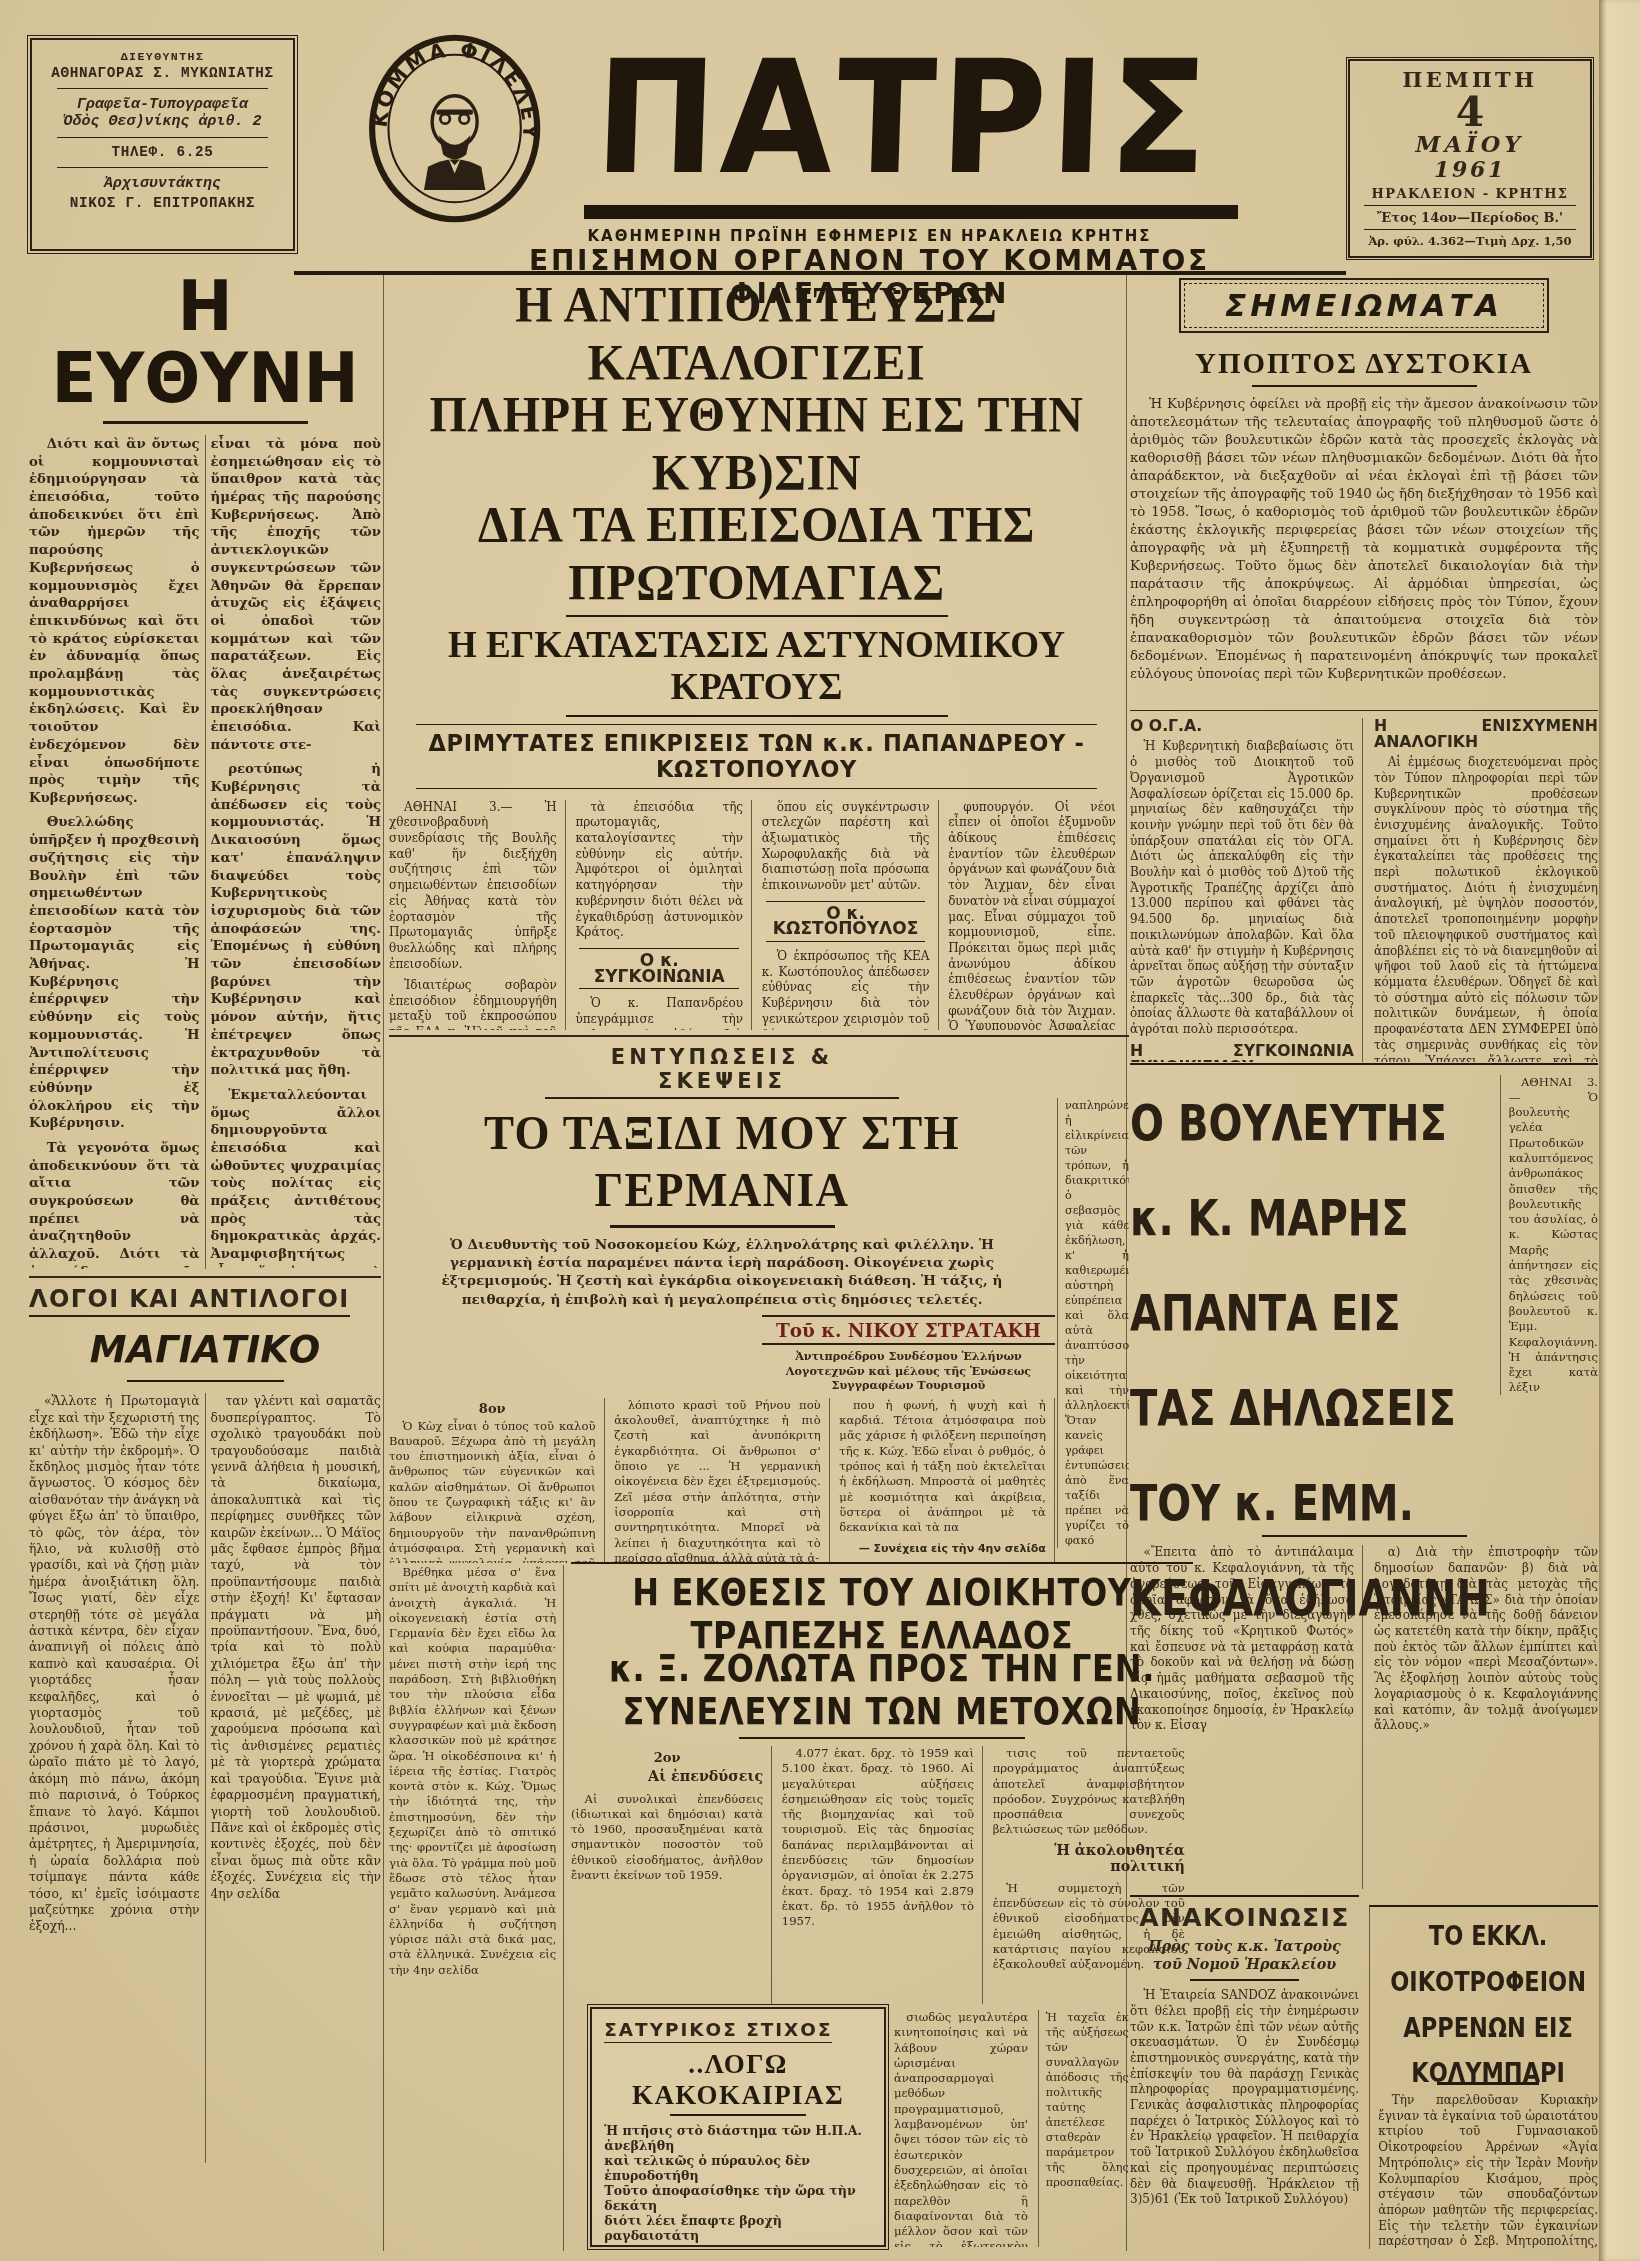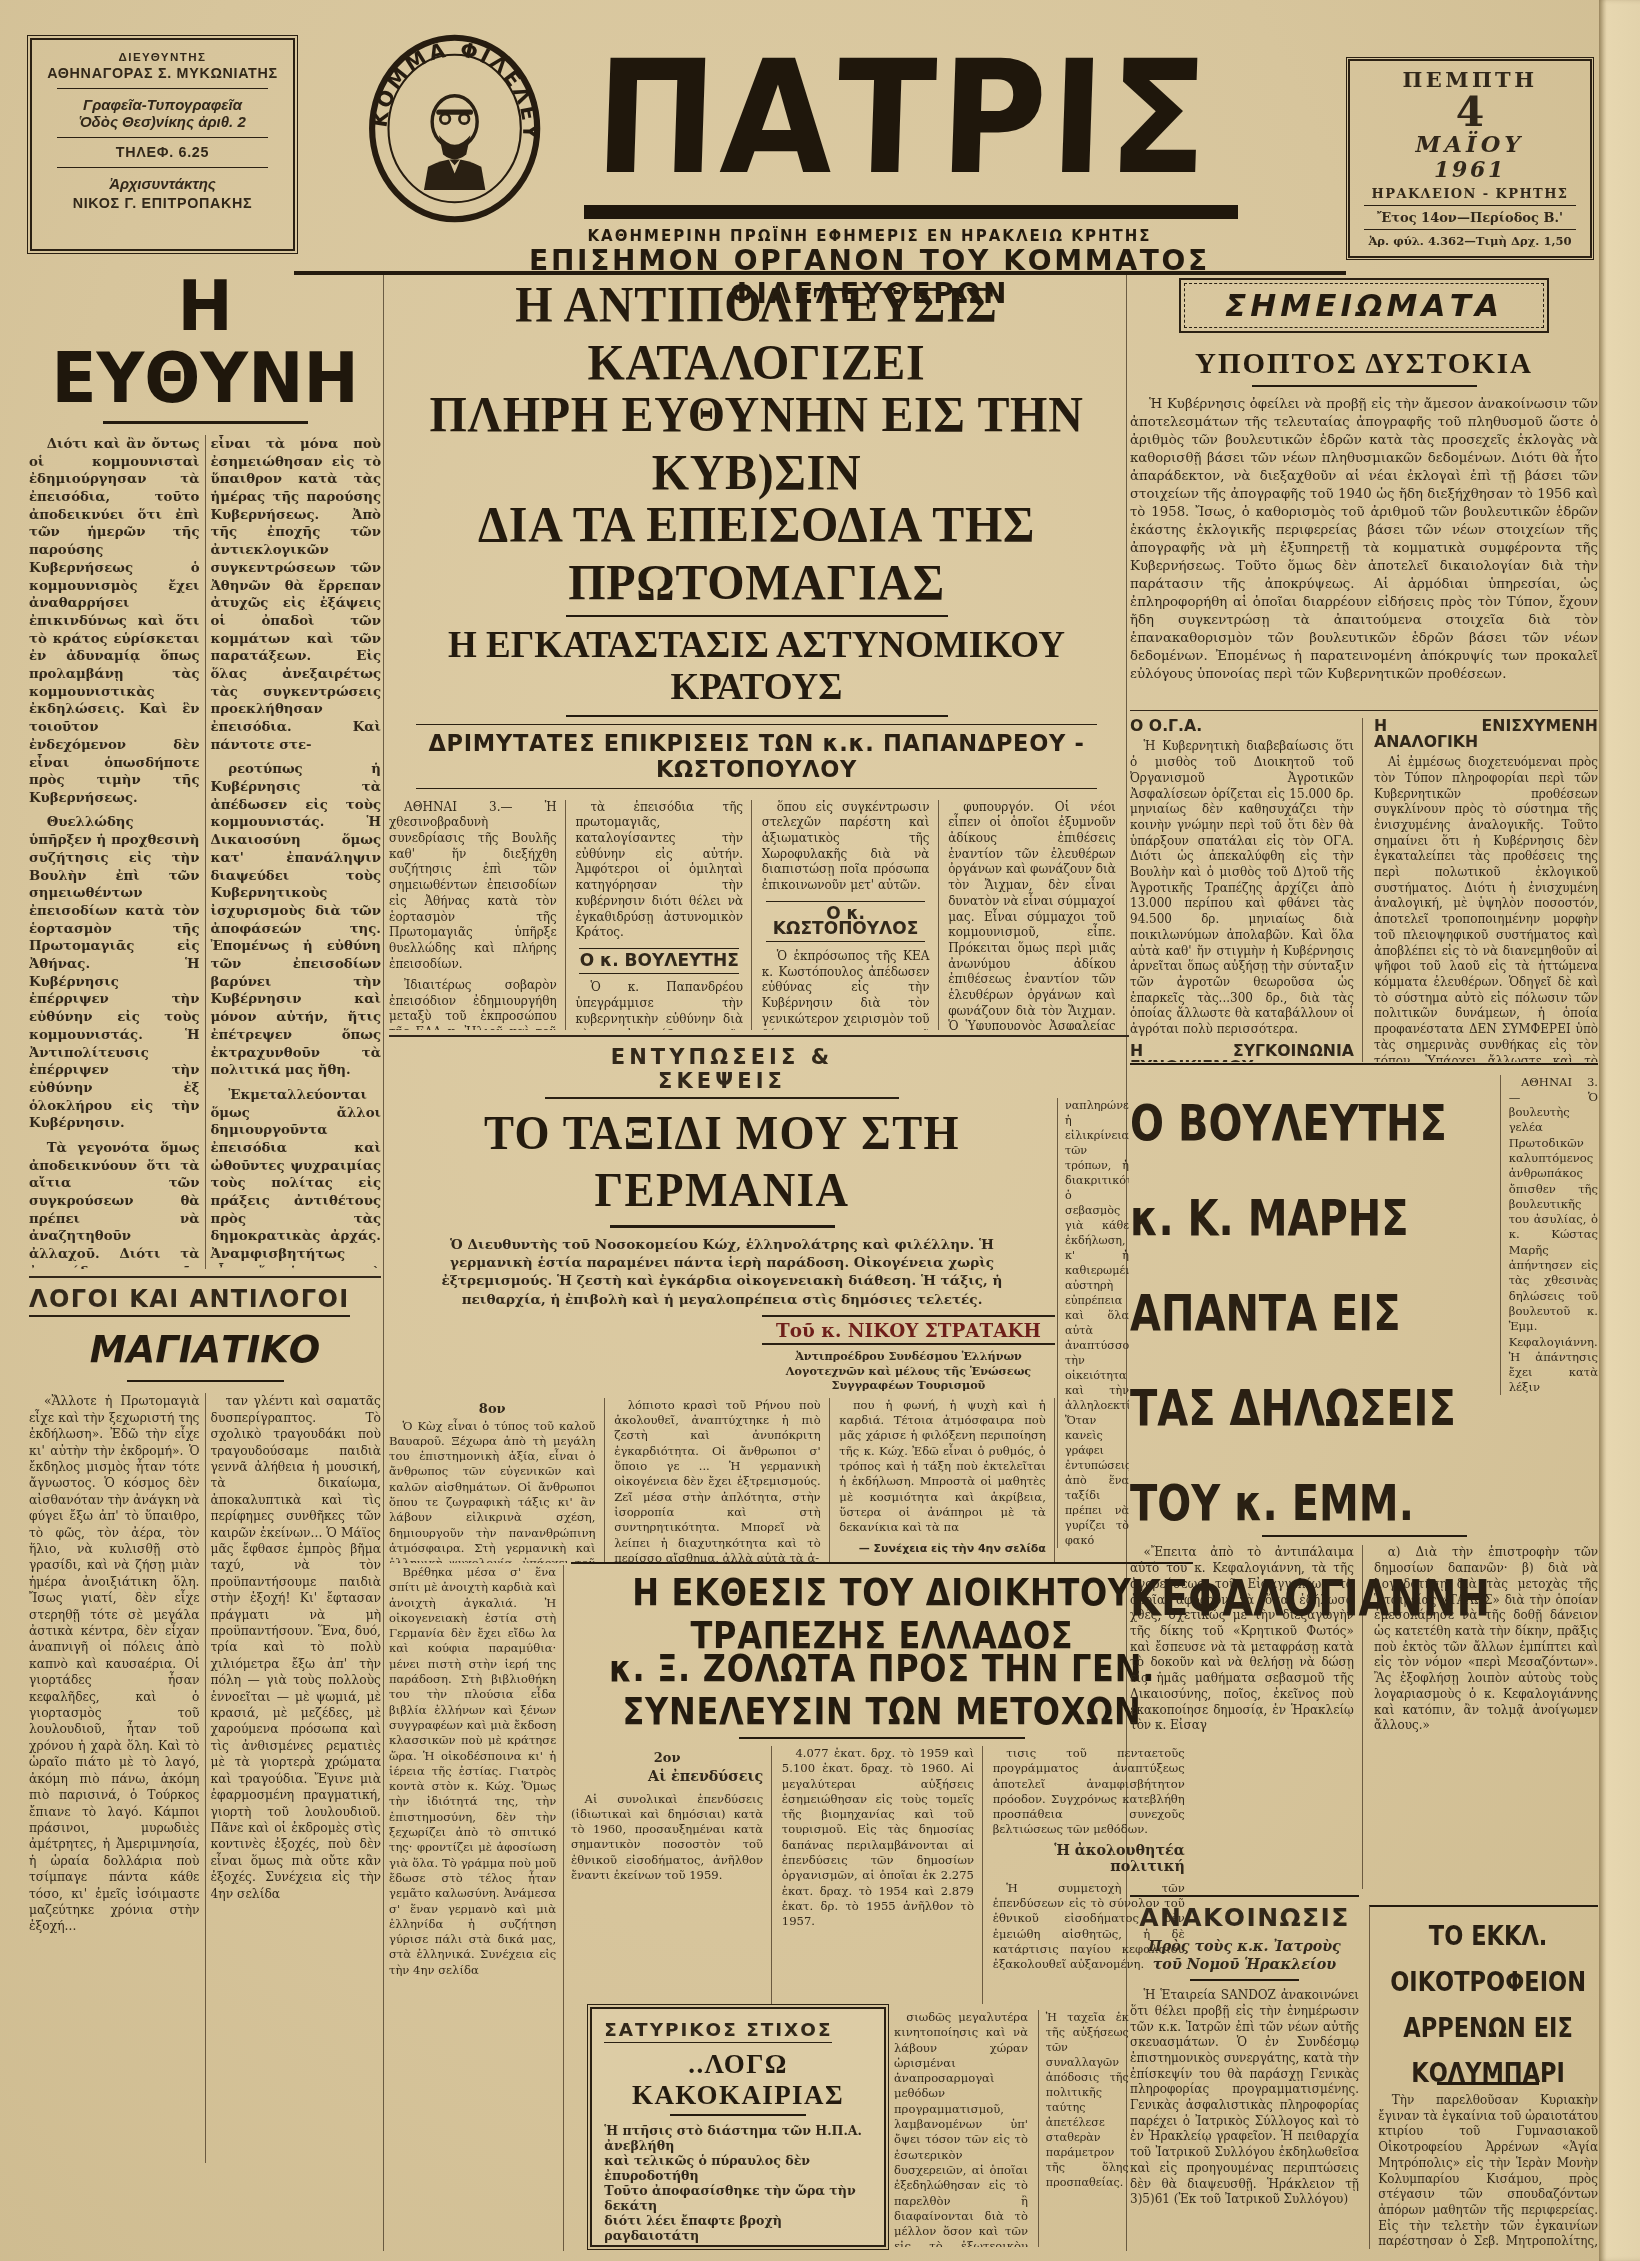--- a/index.html
+++ b/index.html
@@ -10,21 +10,21 @@
     font-family:"DejaVu Serif", serif;
   }
   #page::after{content:"";position:absolute;left:1599px;top:0;width:42px;height:2261px;
     background:linear-gradient(90deg,#c3b185 0,#e7d7b0 18%,#e2d2ab 100%);
     box-shadow:inset 4.1px 0 6.1px -2.7px rgba(80,60,30,.55);}
   .abs{position:absolute;}
   .just{text-align:justify;text-justify:inter-word;}
   .ovh{overflow:hidden;}
   
   #leftbox{left:30px;top:38px;width:265px;height:213px;border:2px solid #2a2013;outline:1.4px solid #2a2013;outline-offset:2px;
-    padding:9.5px 6.8px;box-sizing:border-box;text-align:center;font-family:Liberation Sans, sans-serif;}
+    padding:9.5px 6.8px;box-sizing:border-box;text-align:center;font-family:Liberation Mono, monospace;}
   #leftbox .sm{font-size:11.6px;font-weight:700;letter-spacing:1.4px;}
   #leftbox .md{font-size:14.3px;font-weight:700;margin-top:2.7px;letter-spacing:0.7px;}
   #leftbox hr{width:85%;border:0;border-top:1.4px solid #2a2013;margin:6.8px auto;}
   #leftbox .it{font-size:15px;font-weight:700;font-style:italic;}
   #emblem{left:368px;top:33px;width:174px;height:191px;}
   #nameplate{left:545px;top:26px;width:723px;height:181px;
     font-family:"DejaVu Sans",sans-serif;font-weight:900;font-size:145px;line-height:170px;
     letter-spacing:4.1px;text-align:center;color:#1f170c;
     transform:scaleY(1.08) skewX(-2deg);transform-origin:center top;}
   #titlebar{left:584px;top:205px;width:654px;height:13.6px;background:#1f170c;}
@@ -259,21 +259,21 @@
     <p class="mh2">Η ΕΓΚΑΤΑΣΤΑΣΙΣ ΑΣΤΥΝΟΜΙΚΟΥ ΚΡΑΤΟΥΣ</p>
     <div class="krule"></div>
     <div class="kicker">ΔΡΙΜΥΤΑΤΕΣ ΕΠΙΚΡΙΣΕΙΣ ΤΩΝ κ.κ. ΠΑΠΑΝΔΡΕΟΥ - ΚΩΣΤΟΠΟΥΛΟΥ</div>
     <div class="cols">
       <div class="col just">
         <p>ΑΘΗΝΑΙ 3.— Ἡ χθεσινοβραδυνὴ συνεδρίασις τῆς Βουλῆς καθ' ἥν διεξήχθη συζήτησις ἐπὶ τῶν σημειωθέντων ἐπεισοδίων εἰς Ἀθήνας κατὰ τὸν ἑορτασμὸν τῆς Πρωτομαγιᾶς ὑπῆρξε θυελλώδης καὶ πλήρης ἐπεισοδίων.</p>
         <p>Ἰδιαιτέρως σοβαρὸν ἐπεισόδιον ἐδημιουργήθη μεταξὺ τοῦ ἐκπροσώπου τῆς ΕΔΑ κ. Ἠλιοῦ καὶ τοῦ ἀντιπροέδρου τῆς Κυβερνήσεως κ. Κανελλοπούλου, κατὰ τὸ ὁποῖον ἐξετοξεύθησαν ἑκατέρωθεν βαρεῖαι ἐκφράσεις. Ἡ ὀξύτης τῆς συζητήσεως ἐκορυφώθη κατά τινα λογομαχίαν μεταξὺ τοῦ κ. Κανελλοπούλου καὶ τοῦ δευτέρου, διὰ τῆς ὁποίας ἐκαλεῖτο ὁ Κυβερνητικὸς νὰ μὴ ἐπικαλῆται τὸν Ἄιχμαν καὶ τὸν Χίτλερ.</p>
       </div>
       <div class="col just">
         <p>τὰ ἐπεισόδια τῆς πρωτομαγιᾶς, καταλογίσαντες τὴν εὐθύνην εἰς αὐτήν. Ἀμφότεροι οἱ ὁμιληταὶ κατηγόρησαν τὴν κυβέρνησιν διότι θέλει νὰ ἐγκαθιδρύσῃ ἀστυνομικὸν Κράτος.</p>
-        <div class="colsub">Ο κ. ΒΟΥΛΕΥΤΗΣ</div>
+        <div class="colsub">Ο κ. ΣΥΓΚΟΙΝΩΝΙΑ</div>
         <p>Ὁ κ. Παπανδρέου ὑπεγράμμισε τὴν κυβερνητικὴν εὐθύνην διὰ τὰ ἐπεισόδια τῆς πρωτομαγιᾶς. Περαιτέρω ἔψεξε τὴν δημιουργίαν ὑπὸ τῆς κυβερνήσεως ἀστυνομικοῦ καὶ κομματικοῦ κράτους καὶ ἐτόνισεν ὅτι τοιουτοτρόπως στρατολογοῦνται κομμουνισταὶ ἐνῶ ἡ ἐφαρμοζομένη τακτικὴ ὠθεῖ εἰς τὸ ἀντίθετον. Ὁ ἀρχηγὸς τοῦ Δημοκρατικοῦ Κέντρου κατήγγειλεν ὅτι οἱ ὀπαδοὶ τοῦ Κέντρου ὑφίστανται διώξεις καὶ ἐκφοβισμὸν καὶ ἀνέφερεν ἐνδεικτικῶς, τὴν περίπτωσιν τῆς Καβάλας</p>
       </div>
       <div class="col just">
         <p>ὅπου εἰς συγκέντρωσιν στελεχῶν παρέστη καὶ ἀξιωματικὸς τῆς Χωροφυλακῆς διὰ νὰ διαπιστώσῃ ποῖα πρόσωπα ἐπικοινωνοῦν μετ' αὐτῶν.</p>
         <div class="colsub">Ο κ. ΚΩΣΤΟΠΟΥΛΟΣ</div>
         <p>Ὁ ἐκπρόσωπος τῆς ΚΕΑ κ. Κωστόπουλος ἀπέδωσεν εὐθύνας εἰς τὴν Κυβέρνησιν διὰ τὸν γενικώτερον χειρισμὸν τοῦ θέματος τοῦ κομμουνιστικοῦ κινδύνου καὶ εἰς τὸ ὑπουργεῖον τῶν Ἐσωτερικῶν, διότι ἐπεχείρησε νὰ καλύψῃ μίαν δῆθεν φοιτητικὴν ὀργάνωσιν, ἡ ὁποία ἐπρωτοστάτησεν εἰς τὴν ἐπίθεσιν κατὰ τῶν γραφείων. Ὁ κ. Κωστόπουλος ἀπαντῶν λέγει ὅτι διαφωνεῖ πλήρως μὲ τὸν κ. ὑ-</p>
       </div>
       <div class="col just">
         <p>φυπουργόν. Οἱ νέοι εἶπεν οἱ ὁποῖοι ἐξυμνοῦν ἀδίκους ἐπιθέσεις ἐναντίον τῶν ἐλευθέρων ὀργάνων καὶ φωνάζουν διὰ τὸν Ἄιχμαν, δὲν εἶναι δυνατὸν νὰ εἶναι σύμμαχοί μας. Εἶναι σύμμαχοι τοῦ κομμουνισμοῦ, εἶπε. Πρόκειται ὅμως περὶ μιᾶς ἀνωνύμου ἀδίκου ἐπιθέσεως ἐναντίον τῶν ἐλευθέρων ὀργάνων καὶ φωνάζουν διὰ τὸν Ἄιχμαν. Ὁ Ὑφυπουργὸς Ἀσφαλείας κ. Καλαντζῆς ἠθέλησε νὰ ὑπερασπισθῇ τῆς ὀργανώσεως αὐτῆς. Ἀπεκατέστησεν ἕνα κράτος δικαίου καὶ ἰσοπολιτείας μίαν ἐξάρτησιν, ἡ ὁποία θὰ προλαμβάνῃ καὶ θὰ χρειάζεται νὰ καταστέλλῃ.</p>
       </div>

